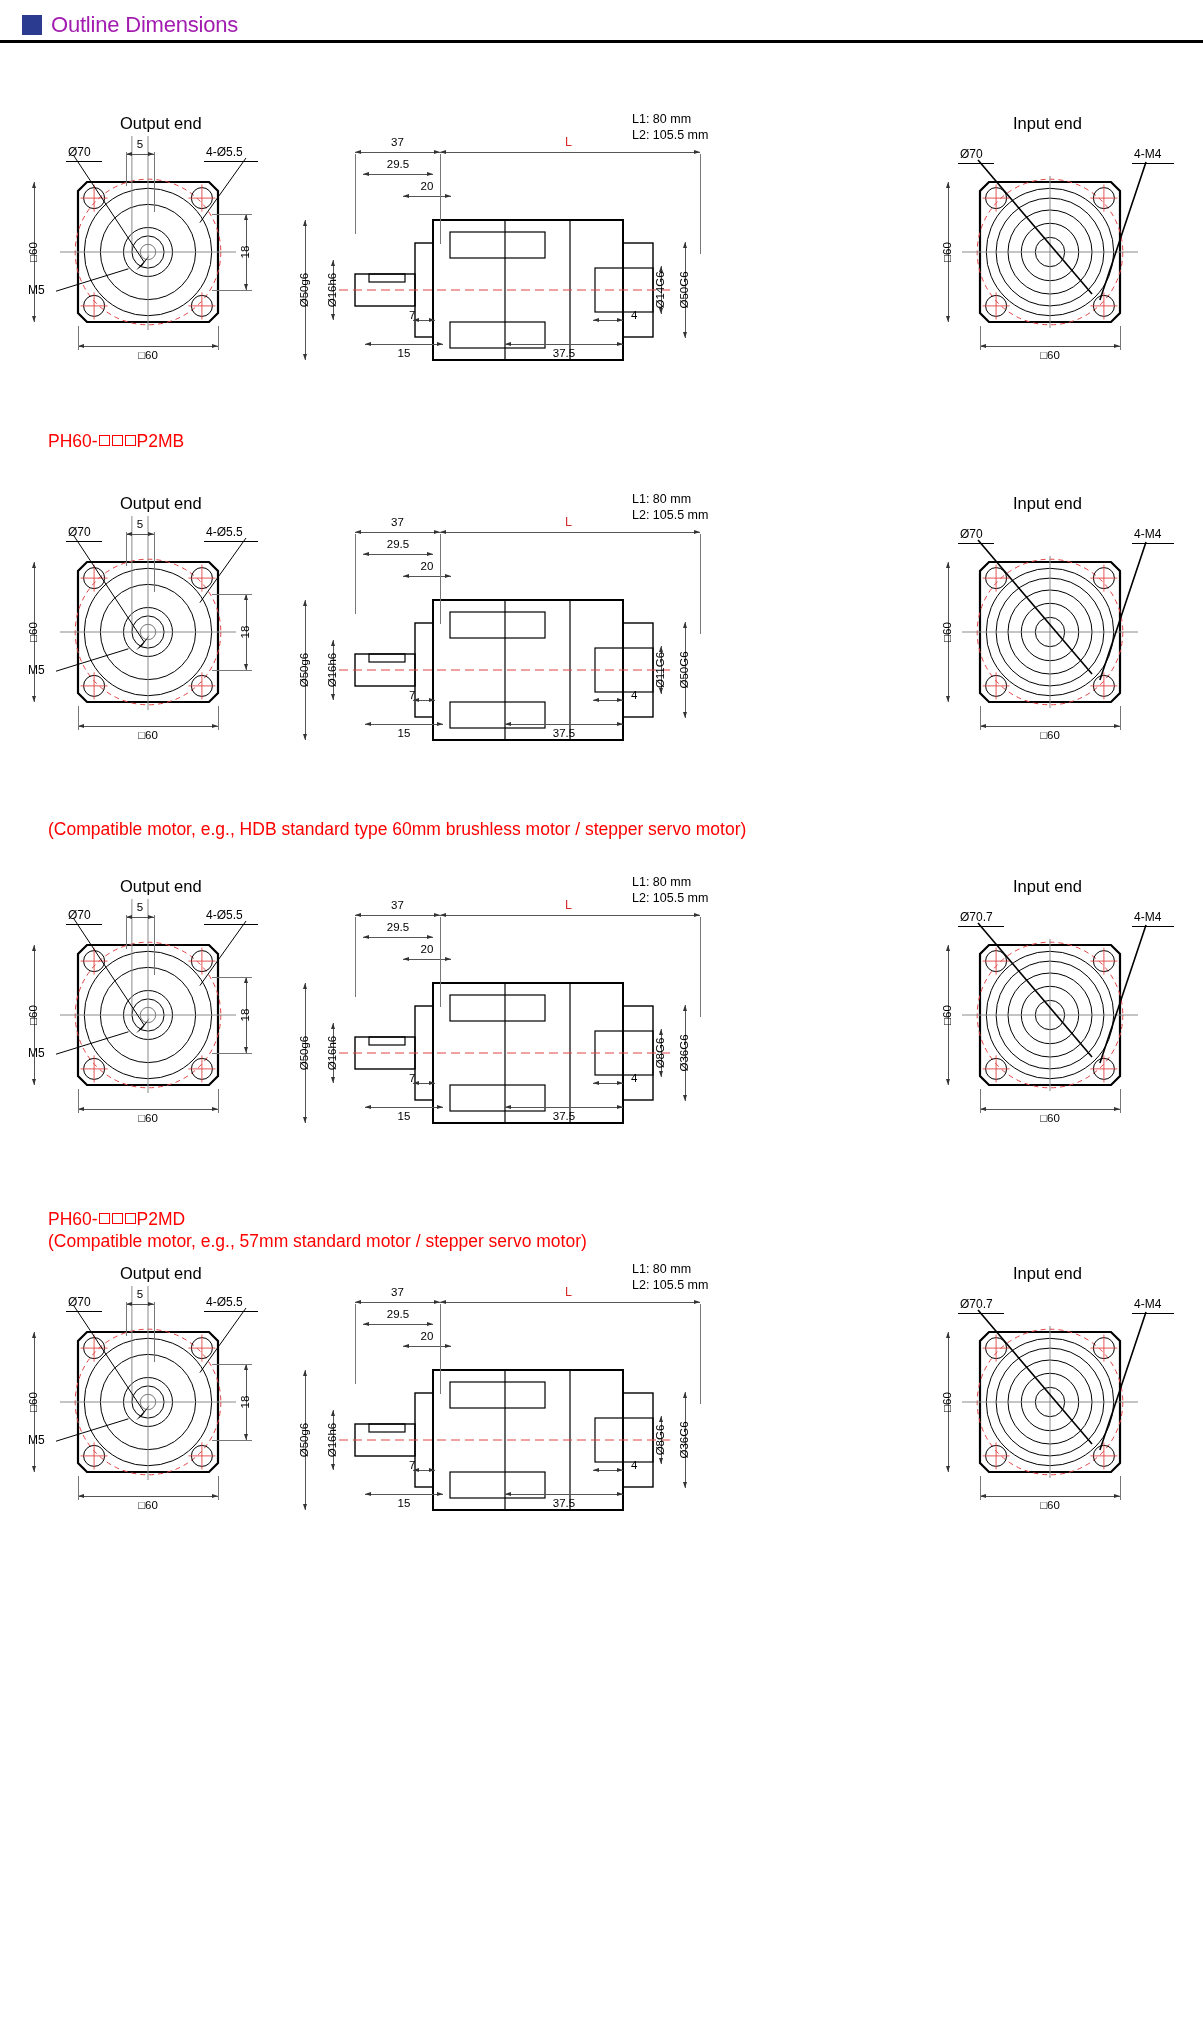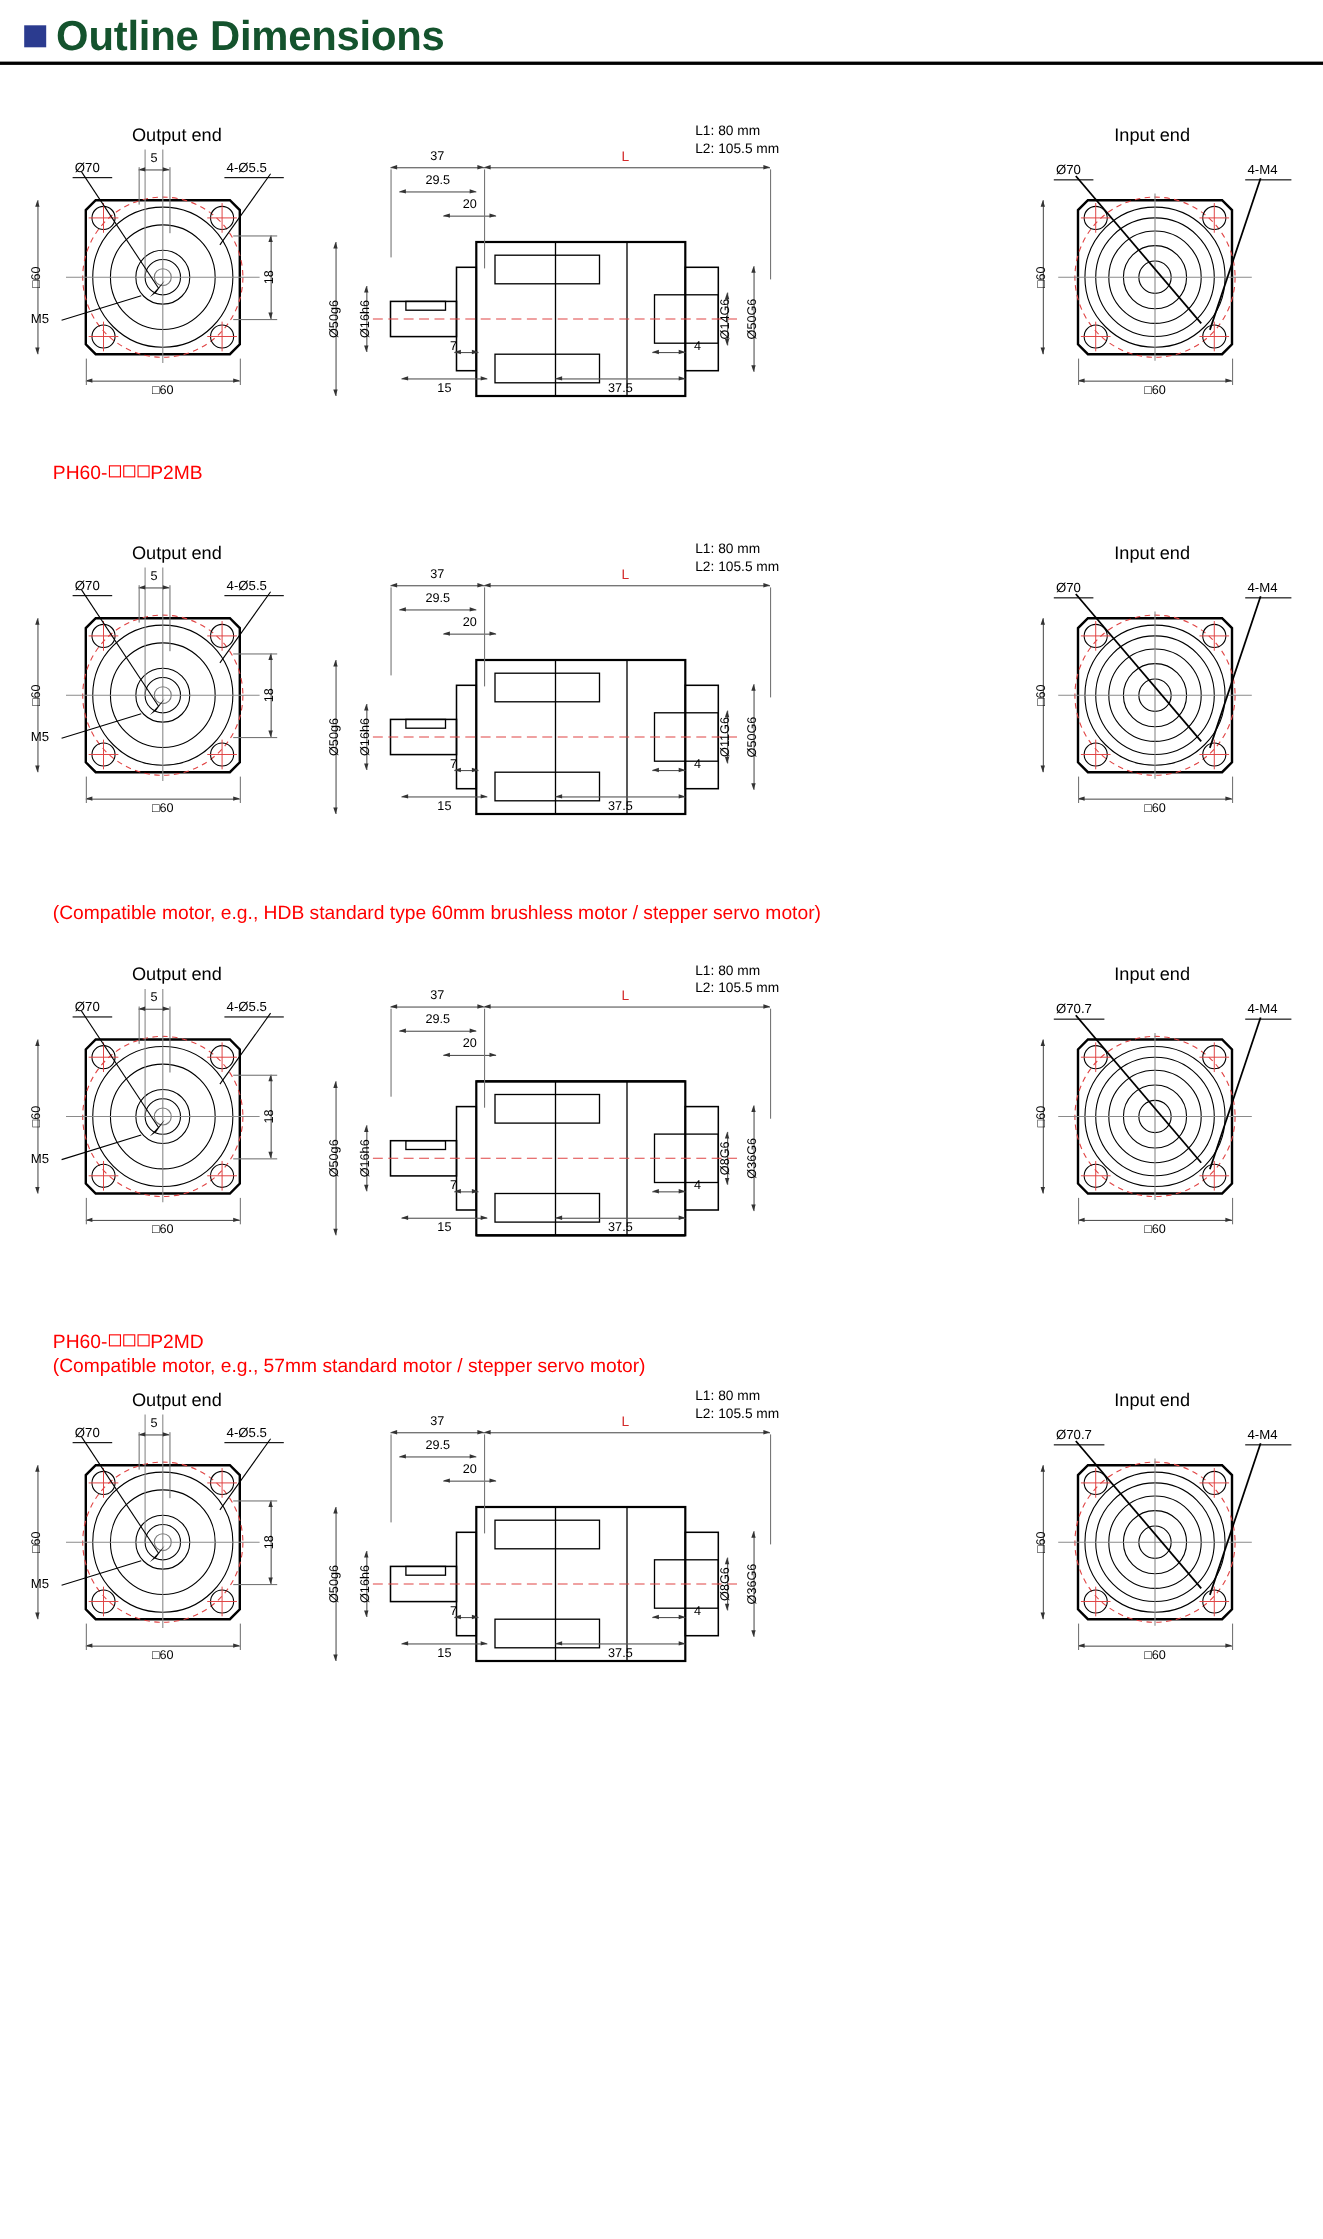--- a/index.html
+++ b/index.html
@@ -28,23 +28,23 @@
     padding-left: 22px;
     gap: 9px;
   }
   .hdr-bullet {
     width: 20px; height: 20px;
     background: #2b3b8f;
     display: inline-block;
     flex: 0 0 auto;
   }
   .hdr-title {
-    font-size: 38px;
-    font-weight: bold;
-    color: #14532d;
+    font-size: 22px;
+    font-weight: normal;
+    color: #a21caf;
     letter-spacing: -0.2px;
     line-height: 1;
   }
   .hdr-rule {
     margin-top: 4px;
     height: 3px;
     background: #000;
     width: 1203px;
   }
 
@@ -310,21 +310,21 @@
         </div>
         <div style="position: absolute; left: 980px; top: 234px; width: 140px; height: 1px;">
           <div style="position: absolute; left: 0px; top: 0px; width: 140px; height: 1px; background: rgb(85, 85, 85);"></div>
           <div style="position: absolute; left: 0px; top: -2.5px; width: 0px; height: 0px; border-top: 2.5px solid transparent; border-bottom: 2.5px solid transparent; border-right: 6px solid rgb(51, 51, 51);"></div>
           <div style="position: absolute; left: 134px; top: -2.5px; width: 0px; height: 0px; border-top: 2.5px solid transparent; border-bottom: 2.5px solid transparent; border-left: 6px solid rgb(51, 51, 51);"></div>
           <div class="dim" style="left: 70px; top: 4px; transform: translateX(-50%);">□60</div>
         </div>
         <div style="position: absolute; left: 980px; top: 214px; width: 1px; height: 24px; background: rgb(119, 119, 119);"></div>
         <div style="position: absolute; left: 1120px; top: 214px; width: 1px; height: 24px; background: rgb(119, 119, 119);"></div>
       </div>
-      <div class="sect-head" style="top: 418px;">
+      <div class="sect-head" style="top: 430px;">
         <div class="model"><span>PH60-</span><span class="sq"></span><span class="sq"></span><span class="sq"></span><span>P2MB</span></div>
       </div>
       <div class="group" style="top: 492px;">
         <div class="viewlabel" style="left: 120px; top: 2px;">Output end</div>
         <div class="viewlabel" style="left: 1013px; top: 2px;">Input end</div>
         <div class="llabel" style="left: 632px; top: 0px;">L1:  80   mm</div>
         <div class="llabel" style="left: 632px; top: 16px;">L2: 105.5  mm</div>
         <div style="position: absolute; left: 0px; top: 0px; width: 1203px; height: 260px;">
           <svg width="1203" height="260" style="position: absolute; left: 0px; top: 0px;">
             <polygon points="87,70 209,70 218,79 218,201 209,210 87,210 78,201 78,79" fill="none" stroke="#000" stroke-width="2.2"></polygon>

